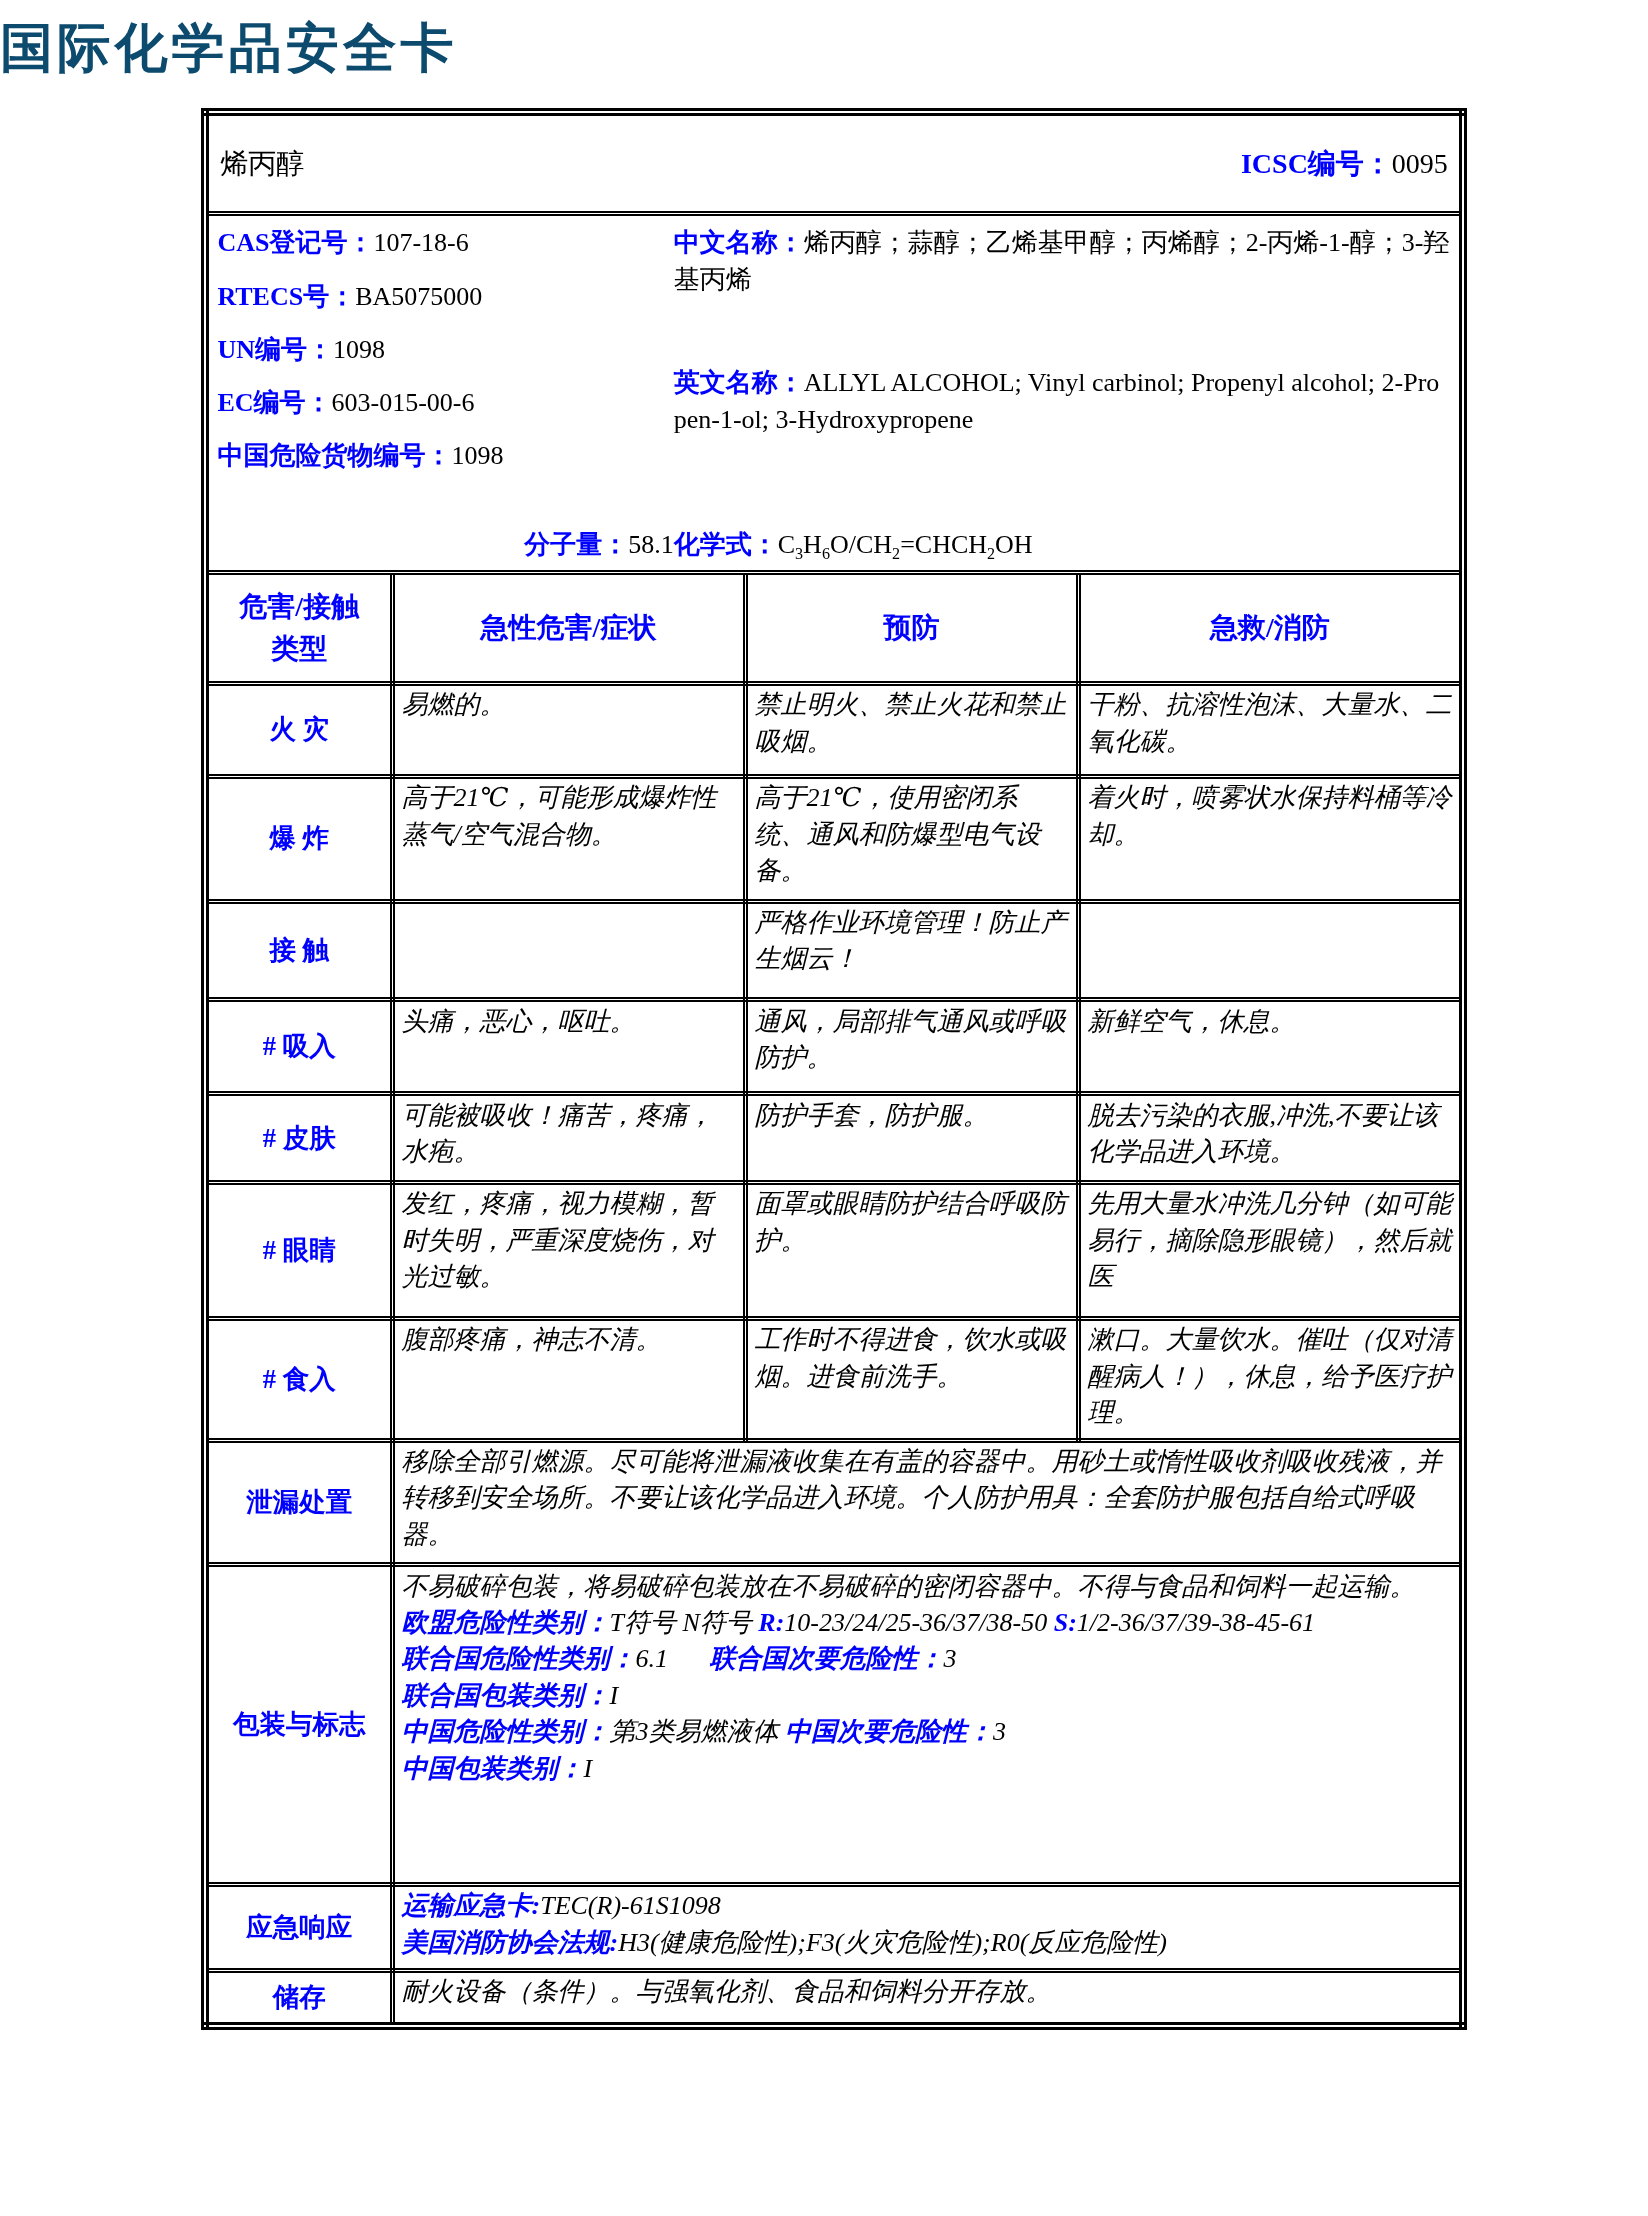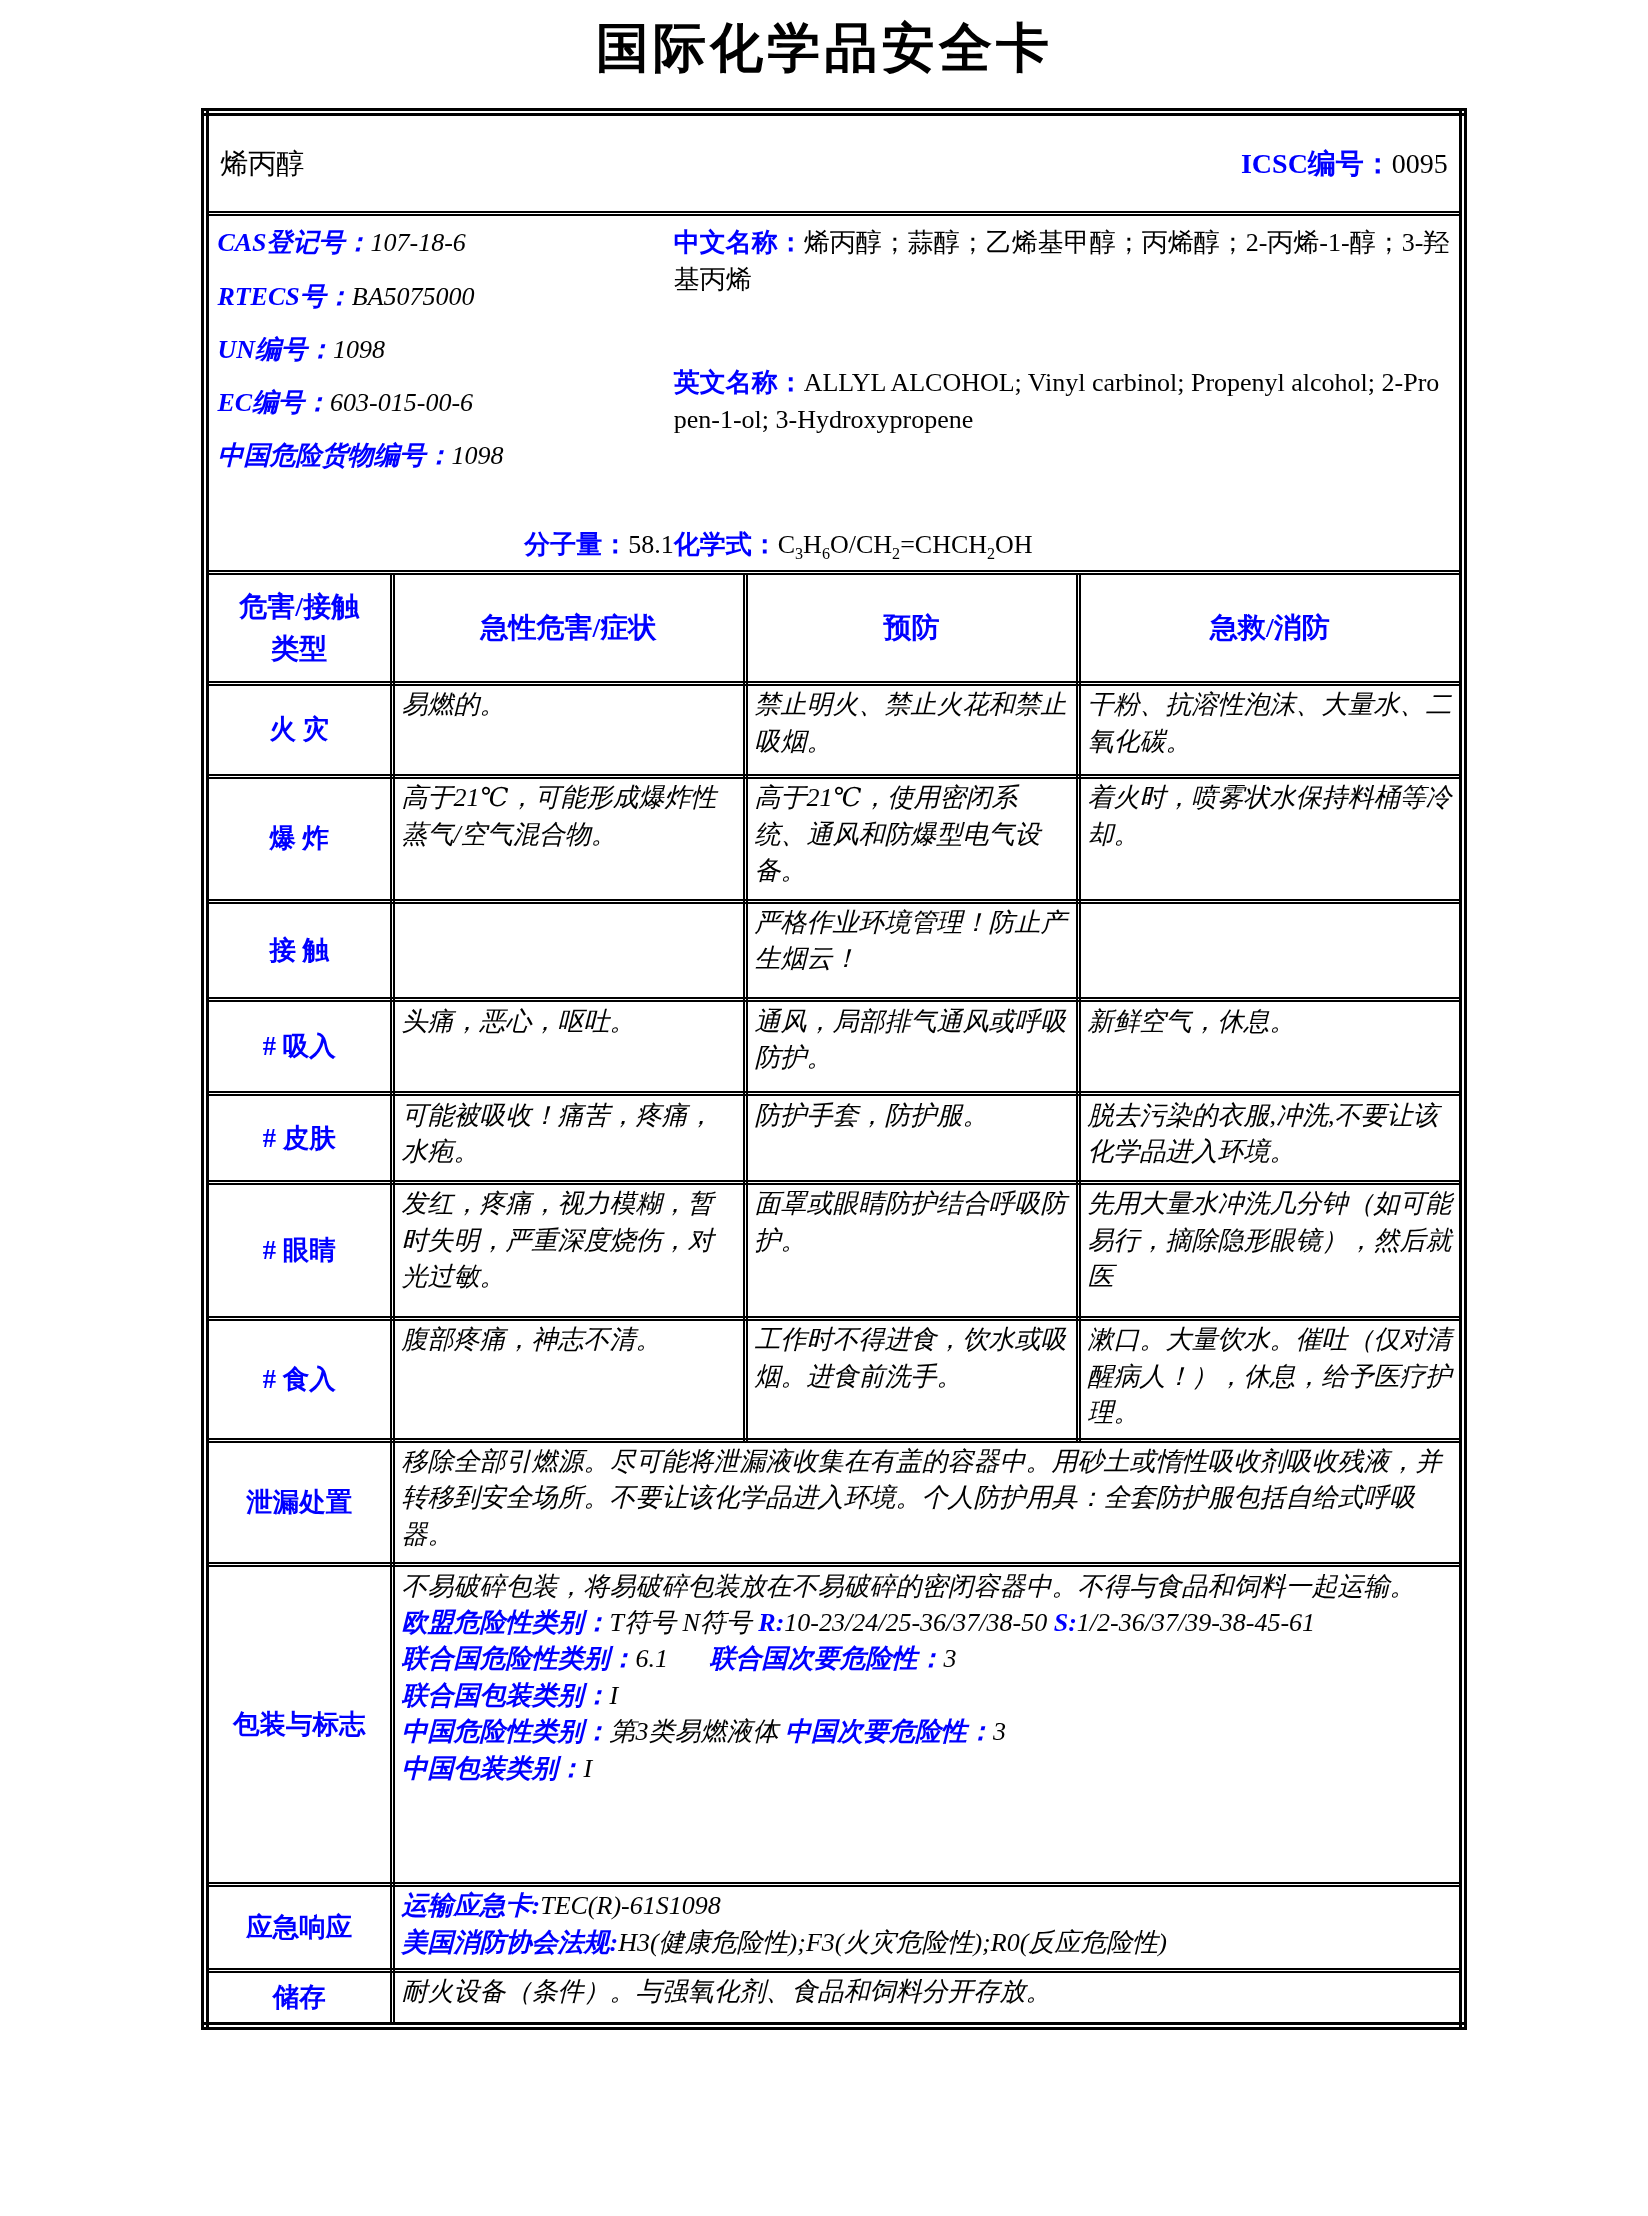--- a/index.html
+++ b/index.html
@@ -3,22 +3,22 @@
 <meta charset="utf-8">
 <style>
   html,body{margin:0;padding:0;background:#ffffff;}
   body{
     width:1649px;height:2216px;position:relative;
     font-family:"Liberation Serif","DejaVu Serif",serif;
     color:#000;
   }
   .page-title{
     margin:12.5px 0 0 0;
-    text-align:center;
-    color:#000000;
+    text-align:left;
+    color:#0c4a6e;
     font-size:53px;
     font-weight:bold;
     letter-spacing:4.2px;
     font-family:Liberation Mono, monospace;
   }
   table.card{
     position:absolute;left:201px;top:108px;
     width:1258px;
     border-collapse:collapse;
     table-layout:fixed;
@@ -29,21 +29,21 @@
   col.c1{width:187px}col.c2{width:353px}col.c3{width:333px}col.c4{width:385px}
   td,th{border:5.6px double #000;padding:1.4px 7px;vertical-align:top;word-break:break-all;}
   .bl{color:#0000ff;font-weight:bold;margin-top:32px;}
   
   .top-cell{height:92px;vertical-align:middle;font-size:28px;}
   .toprow{display:flex;justify-content:space-between;align-items:center;padding:0 4.2px;}
   
   .id-cell{height:326px;padding:9.7px 8.4px 7px 8.4px;}
   .idgrid{display:flex;}
   .idcol{width:37%;}
-  .idcol p{margin:0 0 16.7px 0;font-style:italic;}
+  .idcol p{margin:0 0 16.7px 0;}
   .namecol{width:63%;}
   .namecol .zh{margin:0 0 67px 0;}
   .namecol .en{margin:0;}
   .molrow{display:flex;margin-top:36px;}
   .molrow .mol{width:37%;text-align:right;}
   .molrow .formula{width:63%;}
   .formula sub{font-size:0.62em;line-height:0;}
   
   th.hdr{
     height:103px;text-align:center;vertical-align:middle;

